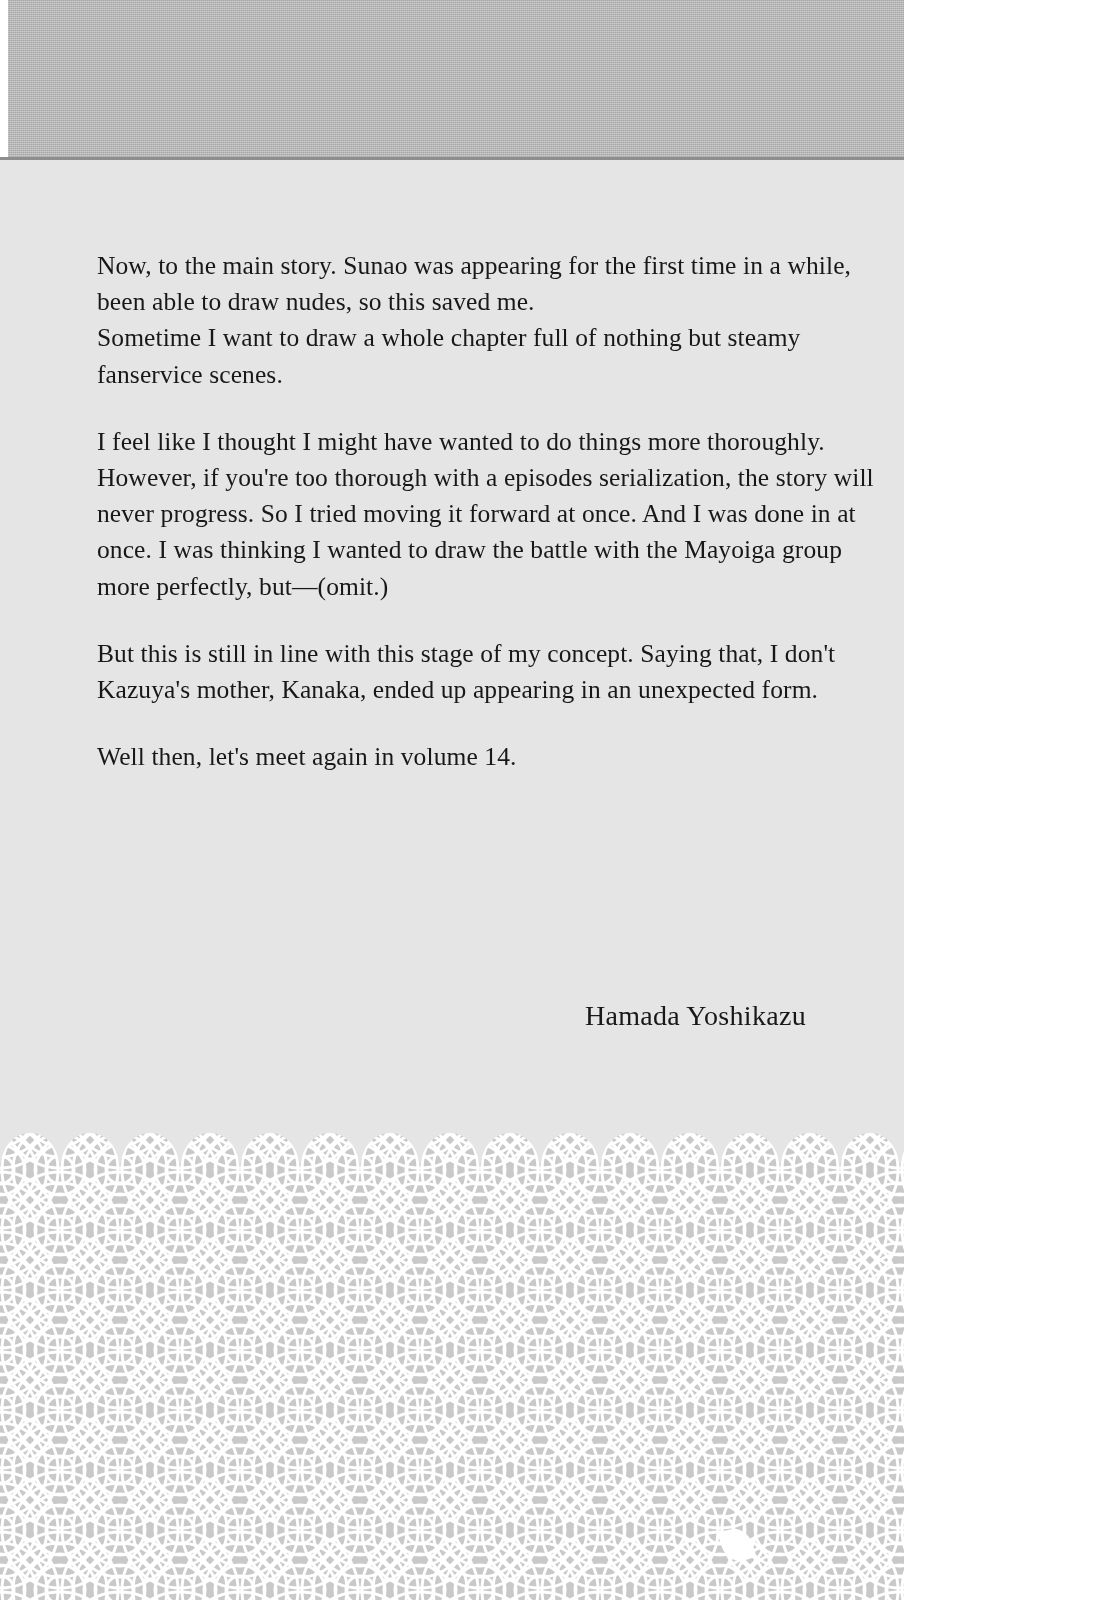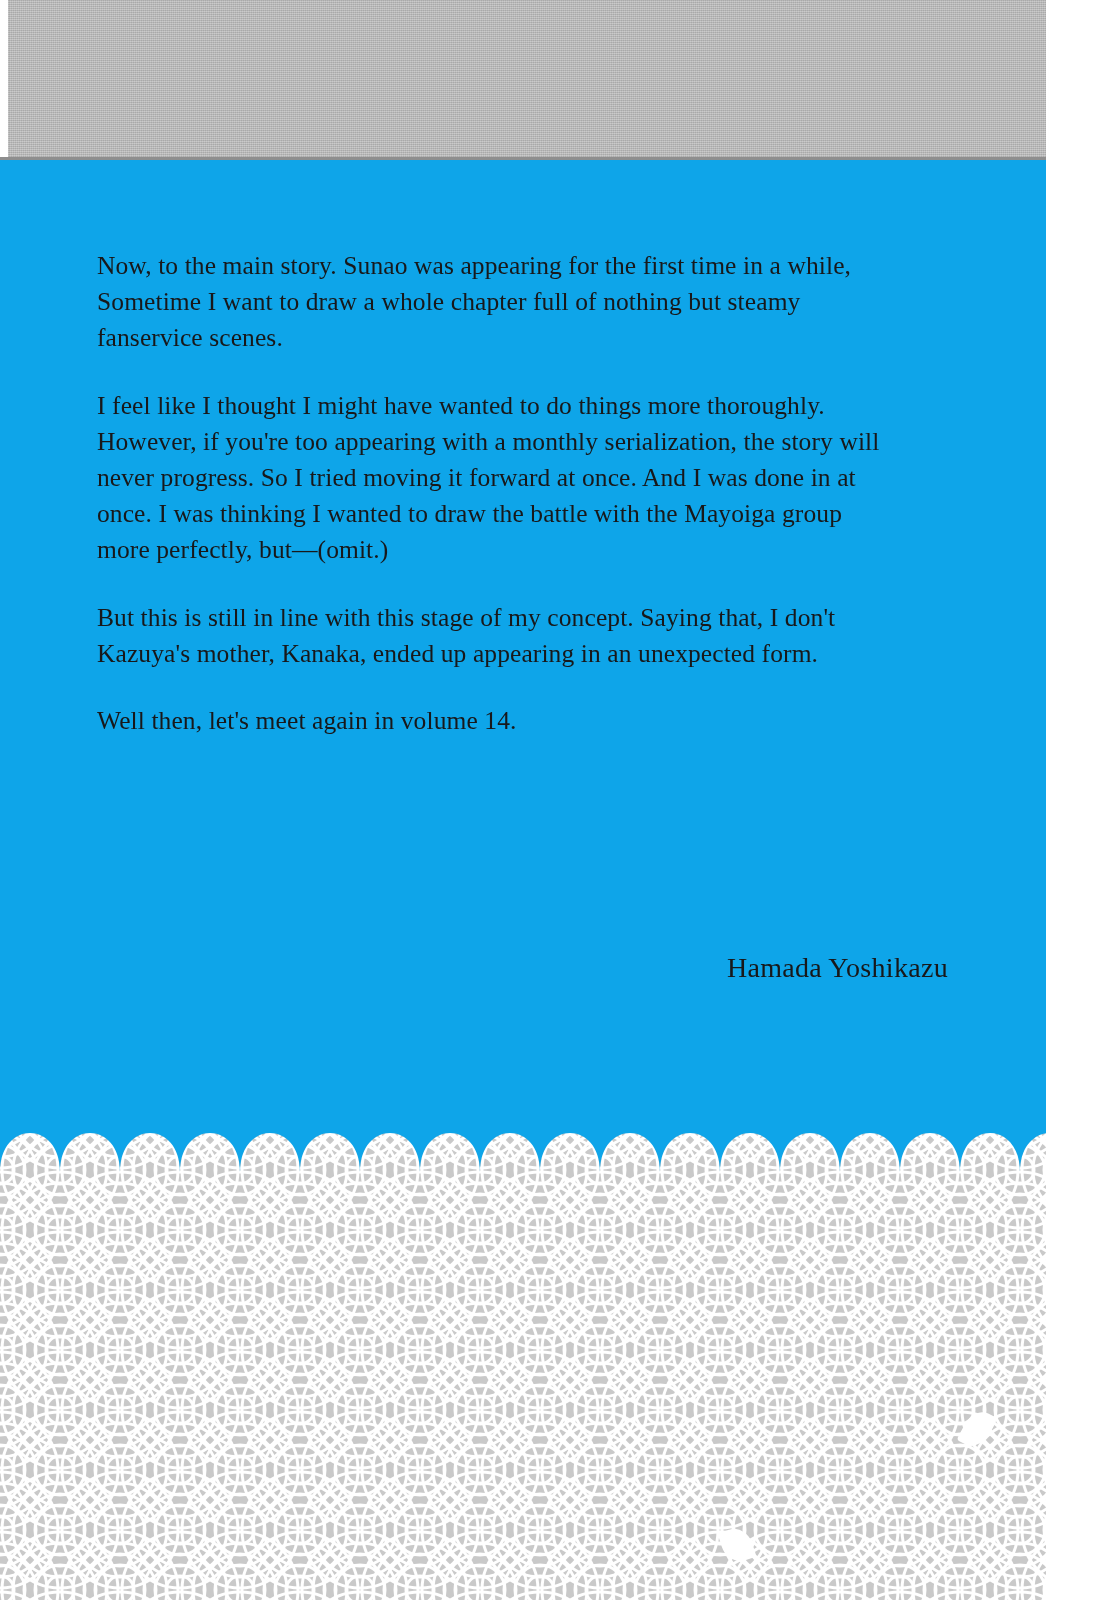--- a/index.html
+++ b/index.html
@@ -2,23 +2,23 @@
 <html><head>
 <meta charset="utf-8">
 <style>
   html, body {
     margin: 0;
     padding: 0;
     background: #ffffff;
   }
   #page {
     position: relative;
-    width: 1046px;
+    width: 904px;
     height: 1600px;
-    background: #0ea5e9;
+    background: #e5e5e5;
     overflow: hidden;
     font-family: "Liberation Serif", serif;
   }
 
   
   .top-band {
     position: absolute;
     left: 0;
     top: 0;
     width: 1112px;
@@ -63,21 +63,21 @@
   .afterword p:last-of-type {
     margin-bottom: 4px;
   }
   .afterword .line {
     display: block;
   }
 
   .signature {
     position: absolute;
     right: 98px;
-    top: 952px;
+    top: 1000px;
     font-size: 28px;
     color: #18181a;
     letter-spacing: 0.3px;
   }
 
   
   .wave-area {
     position: absolute;
     left: 0;
     bottom: 0;
@@ -108,26 +108,27 @@
 
 <div id="page">
 
   <div class="top-band">
     <div class="top-band-left-notch"></div>
   </div>
 
   <div class="afterword">
     <p>
       <span class="line">Now, to the main story. Sunao was appearing for the first time in a while,</span>
+      <span class="line">been able to draw nudes, so this saved me.</span>
       <span class="line">Sometime I want to draw a whole chapter full of nothing but steamy</span>
       <span class="line">fanservice scenes.</span>
     </p>
     <p>
       <span class="line">I feel like I thought I might have wanted to do things more thoroughly.</span>
-      <span class="line">However, if you're too appearing with a monthly serialization, the story will</span>
+      <span class="line">However, if you're too thorough with a episodes serialization, the story will</span>
       <span class="line">never progress. So I tried moving it forward at once. And I was done in at</span>
       <span class="line">once. I was thinking I wanted to draw the battle with the Mayoiga group</span>
       <span class="line">more perfectly, but—(omit.)</span>
     </p>
     <p>
       <span class="line">But this is still in line with this stage of my concept. Saying that, I don't</span>
       <span class="line">Kazuya's mother, Kanaka, ended up appearing in an unexpected form.</span>
     </p>
     <p>
       <span class="line">Well then, let's meet again in volume 14.</span>

